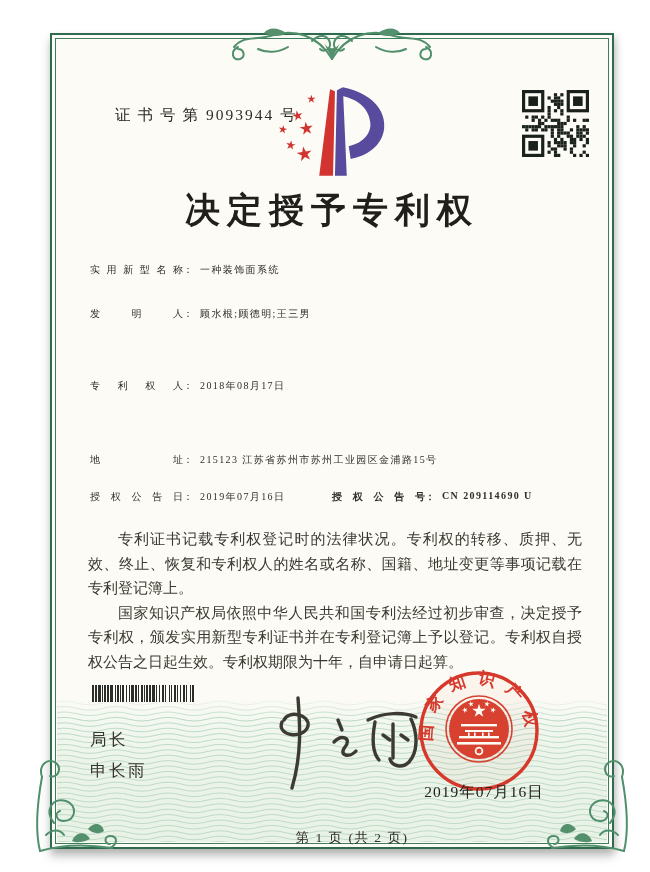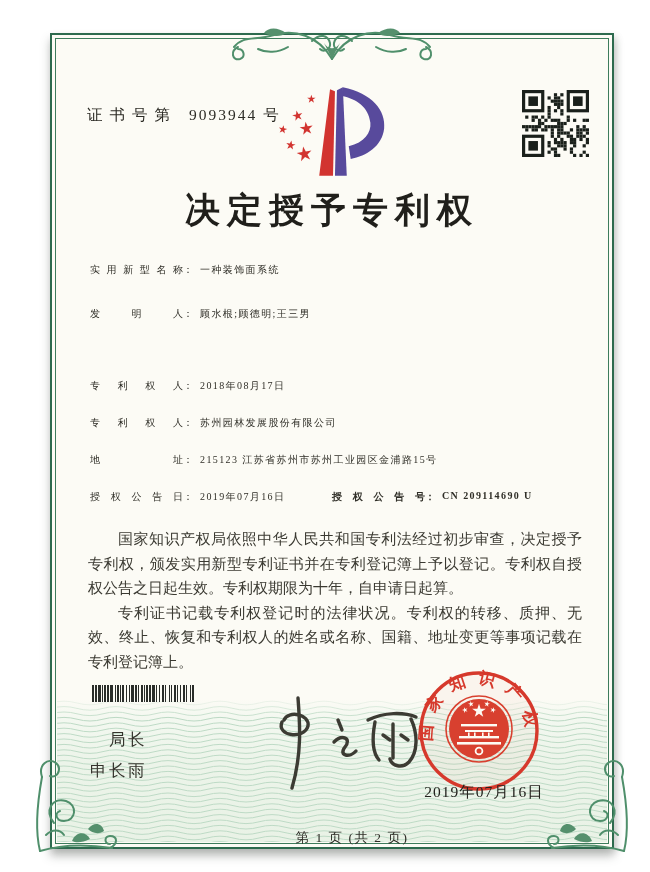--- a/index.html
+++ b/index.html
@@ -23,22 +23,22 @@
     position:absolute;left:5px;right:5px;top:664px;bottom:5px;
     background:linear-gradient(180deg,#fcfbf5 0%,#f3f8f0 14%,#ecf4e9 45%,#e9f2e6 100%);
     overflow:hidden;
   }
   .wave-zone svg{position:absolute;left:0;top:0;}
 
   .cert-no{
     position:absolute;left:35px;top:70px;font-size:15.5px;color:#2c2b25;
     white-space:nowrap;
   }
-  .cert-no .pfx{letter-spacing:7px;}
-  .cert-no .num{letter-spacing:2px;margin-left:12px;}
+  .cert-no .pfx{letter-spacing:7px;margin-left:28px;}
+  .cert-no .num{letter-spacing:2px;margin-left:1px;}
   .cert-no .sfx{margin-left:6px;}
 
   .logo{position:absolute;left:222px;top:50px;width:118px;height:94px;}
   .qr{position:absolute;left:470px;top:55px;width:67px;height:67px;}
 
   .title{
     position:absolute;left:0;right:0;top:152px;text-align:center;
     font-size:35px;font-weight:600;letter-spacing:7px;color:#201f1b;
     font-family:"Liberation Serif","DejaVu Serif",serif;white-space:nowrap;
   }
@@ -54,21 +54,21 @@
 
   .body-text{
     position:absolute;left:36px;top:492px;width:494px;
     font-size:15px;line-height:24.5px;text-align:justify;color:#3a3931;
   }
   .body-text p{margin:0;text-indent:2em;}
 
   .barcode{position:absolute;left:40px;top:650px;width:172px;height:17px;}
 
   .officer{position:absolute;left:38px;top:694px;font-size:16.5px;letter-spacing:2.5px;color:#34332c;}
-  .officer .line{height:31px;text-align:right;}
+  .officer .line{height:31px;}
 
   .signature{position:absolute;left:210px;top:655px;width:175px;height:105px;}
 
   .seal{position:absolute;left:357px;top:626px;width:140px;height:140px;}
   .seal-date{
     position:absolute;left:350px;top:747px;width:164px;text-align:center;
     font-size:15.5px;letter-spacing:1px;color:#23221d;z-index:5;white-space:nowrap;
   }
 
   .footer{
@@ -319,36 +319,33 @@
 
     <div class="frow" style="top:228px">
       <span class="flabel">实用新型名称</span><span class="fcolon">：</span><span class="fvalue">一种装饰面系统</span>
     </div>
     <div class="frow" style="top:272px">
       <span class="flabel">发明人</span><span class="fcolon">：</span><span class="fvalue">顾水根;顾德明;王三男</span>
     </div>
     <div class="frow" style="top:344px">
       <span class="flabel">专利权人</span><span class="fcolon">：</span><span class="fvalue">2018年08月17日</span>
     </div>
-    <div class="frow" style="top:381px">
-      <span class="flabel">专利权人</span><span class="fcolon">：</span><span class="fvalue">苏州园林发展股份有限公司</span>
-    </div>
     <div class="frow" style="top:418px">
       <span class="flabel">地址</span><span class="fcolon">：</span><span class="fvalue">215123 江苏省苏州市苏州工业园区金浦路15号</span>
     </div>
     <div class="frow" style="top:455px">
       <span class="flabel">授权公告日</span><span class="fcolon">：</span><span class="fvalue">2019年07月16日</span>
       <span class="pair2">
         <span class="flabel">授权公告号</span><span class="fcolon">：</span><span class="fvalue">CN 209114690 U</span>
       </span>
     </div>
 
     <div class="body-text">
+      <p>专利证书记载专利权登记时的法律状况。专利权的转移、质押、无效、终止、恢复和专利权人的姓名或名称、国籍、地址变更等事项记载在专利登记簿上。</p>
       <p>国家知识产权局依照中华人民共和国专利法经过初步审查，决定授予专利权，颁发实用新型专利证书并在专利登记簿上予以登记。专利权自授权公告之日起生效。专利权期限为十年，自申请日起算。</p>
-      <p>专利证书记载专利权登记时的法律状况。专利权的转移、质押、无效、终止、恢复和专利权人的姓名或名称、国籍、地址变更等事项记载在专利登记簿上。</p>
     </div>
 
     <svg class="barcode" id="barcode" viewBox="0 0 172 17" preserveAspectRatio="none">
         <rect x="0" y="0" width="2" height="17" fill="#2a2d2a"></rect>
         <rect x="3" y="0" width="2" height="17" fill="#2a2d2a"></rect>
         <rect x="6" y="0" width="3" height="17" fill="#2a2d2a"></rect>
         <rect x="10" y="0" width="1" height="17" fill="#2a2d2a"></rect>
         <rect x="12" y="0" width="2" height="17" fill="#2a2d2a"></rect>
         <rect x="15" y="0" width="2" height="17" fill="#2a2d2a"></rect>
         <rect x="18" y="0" width="3" height="17" fill="#2a2d2a"></rect>

